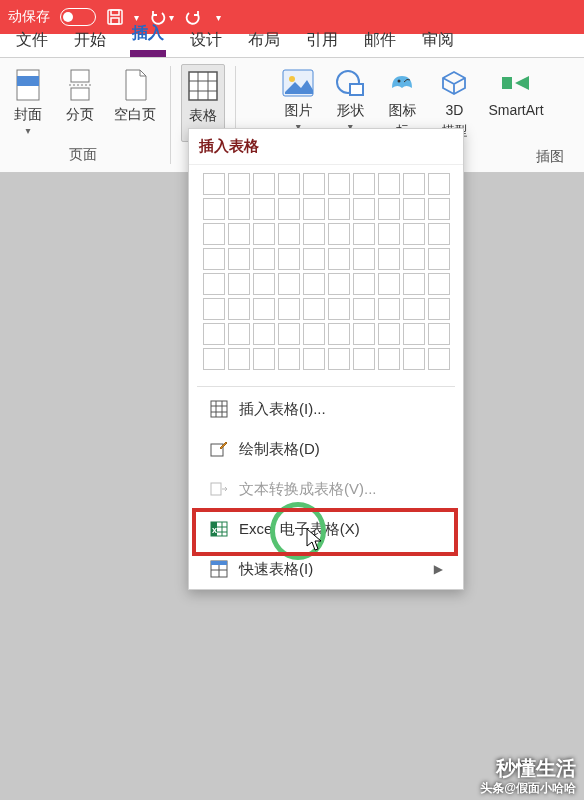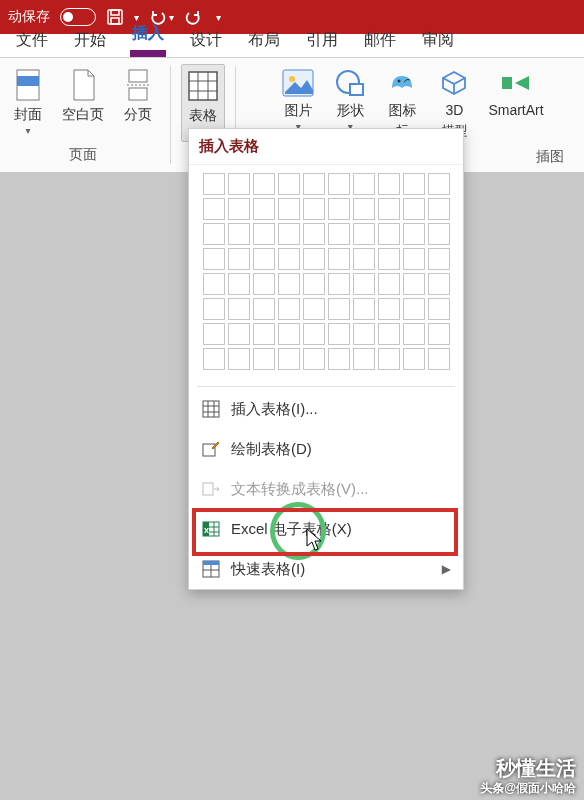--- a/index.html
+++ b/index.html
@@ -7,21 +7,21 @@
     width: 584px;
     height: 800px;
     font-family: "Microsoft YaHei", Arial, sans-serif;
     background: #c8c8c8;
     overflow: hidden;
     position: relative;
     font-size: 14px;
   }
   .titlebar {
     height: 34px;
-    background: #b91c1c;
+    background: #ef4444;
     color: #fff;
     display: flex;
     align-items: center;
     padding: 0 8px;
     gap: 10px;
   }
   .titlebar .toggle {
     width: 36px; height: 18px; border: 1.5px solid #fff; border-radius: 10px;
     display: flex; align-items: center; padding: 0 2px;
   }
@@ -115,21 +115,21 @@
     justify-content: center;
   }
   .grid-picker .cell {
     width: 22px; height: 22px;
     border: 1px solid #c5c5c5;
     background: #fff;
   }
   .dd-sep { height:1px; background:#e0e0e0; margin:2px 8px; }
   .dd-item {
     display: flex; align-items: center; gap: 10px;
-    padding: 10px 12px;
+    padding: 10px 20px;
     color: #333;
     font-size: 15px;
     position: relative;
   }
   .dd-item .arrow {
     margin-left: auto; color: #666; font-size: 12px;
   }
   .dd-item.disabled { color: #9c9c9c; }
   .dd-item .icon { width: 20px; height: 20px; display:flex; align-items:center; justify-content:center; }
   .dd-item .icon svg { display:block; }
@@ -221,32 +221,32 @@
       <div class="rbtn">
         <svg width="30" height="34" viewBox="0 0 30 34">
             <rect x="4" y="2" width="22" height="30" fill="#fff" stroke="#7a7a7a"></rect>
             <rect x="4" y="8" width="22" height="10" fill="#4f8ad6"></rect>
           </svg>
         <span class="lbl">封面</span>
         <span class="chev">▾</span>
       </div>
       <div class="rbtn">
         <svg width="30" height="34" viewBox="0 0 30 34">
-            <path d="M6 2 H20 L26 8 V32 H6 Z" fill="#fff" stroke="#7a7a7a"></path>
-            <path d="M20 2 V8 H26" fill="none" stroke="#7a7a7a"></path>
-          </svg>
-        <span class="lbl">空白页</span>
-      </div>
-      <div class="rbtn">
-        <svg width="30" height="34" viewBox="0 0 30 34">
             <rect x="6" y="2" width="18" height="12" fill="#fff" stroke="#7a7a7a"></rect>
             <rect x="6" y="20" width="18" height="12" fill="#fff" stroke="#7a7a7a"></rect>
             <line x1="4" y1="17" x2="26" y2="17" stroke="#7a7a7a" stroke-dasharray="2 2"></line>
           </svg>
         <span class="lbl">分页</span>
+      </div>
+      <div class="rbtn">
+        <svg width="30" height="34" viewBox="0 0 30 34">
+            <path d="M6 2 H20 L26 8 V32 H6 Z" fill="#fff" stroke="#7a7a7a"></path>
+            <path d="M20 2 V8 H26" fill="none" stroke="#7a7a7a"></path>
+          </svg>
+        <span class="lbl">空白页</span>
       </div>
     </div>
     <div class="group-label">页面</div>
   </div>
   <div class="group-sep"></div>
 
   <div class="group">
     <div class="group-items">
       <div class="rbtn active">
         <svg width="34" height="34" viewBox="0 0 34 34">

